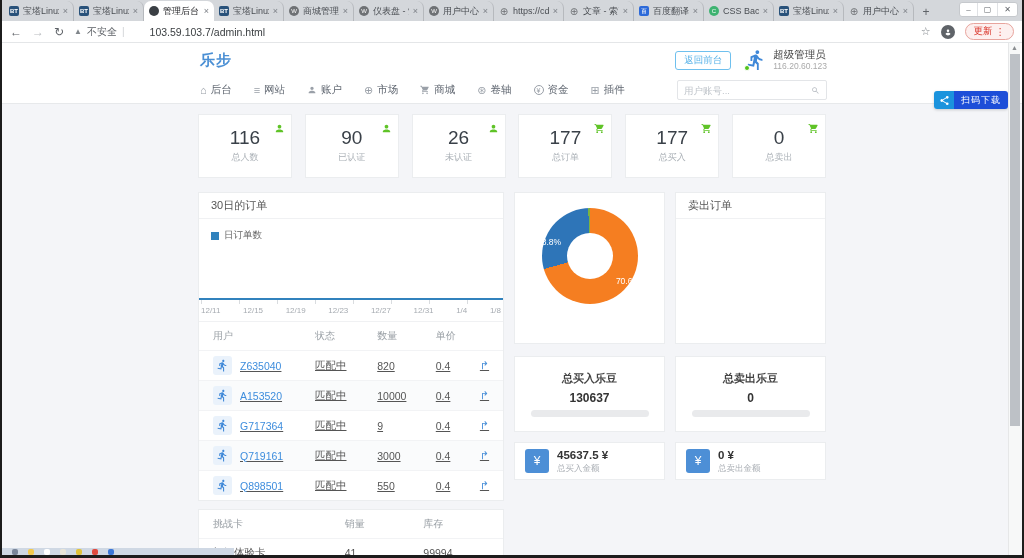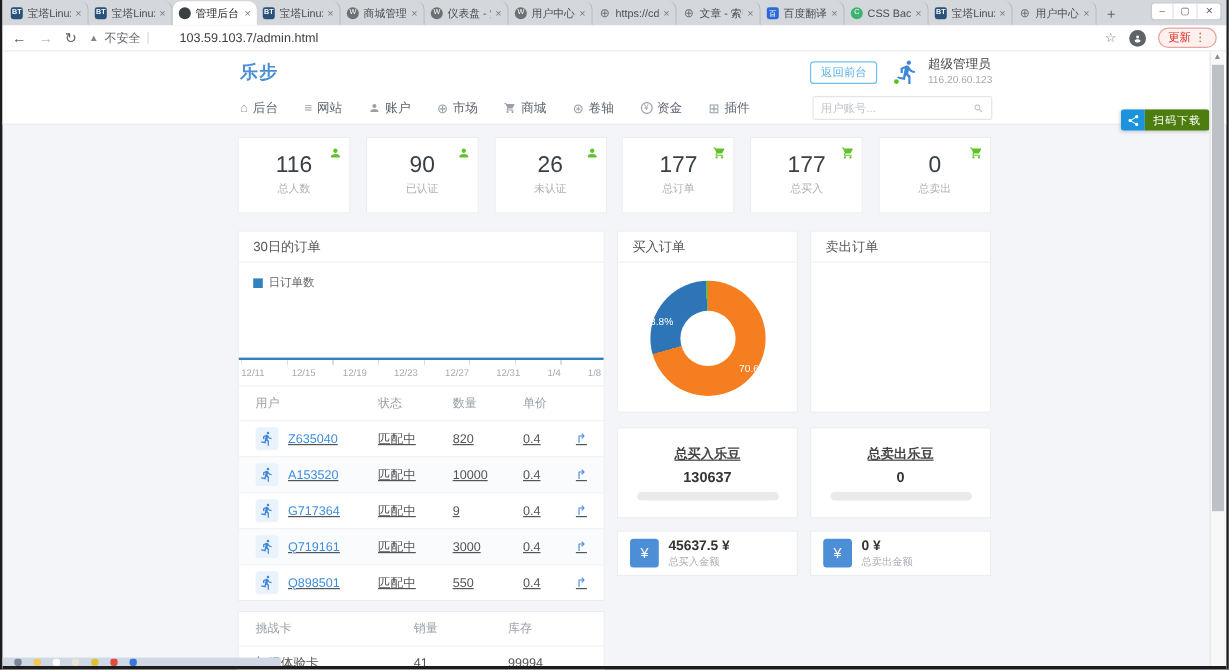--- a/index.html
+++ b/index.html
@@ -54,21 +54,21 @@
   .nav-item .g{font-size:11px;color:#9aa0a8;}
   .nav-item svg{width:10px;height:10px;fill:#9aa0a8;}
   .yen-circle{width:10px;height:10px;border:1px solid #9aa0a8;border-radius:50%;color:#9aa0a8;font-size:7px;display:flex;align-items:center;justify-content:center;}
   .user-search{margin-left:auto;width:150px;height:20px;border:1px solid #e3e5e8;border-radius:2px;display:flex;align-items:center;padding:0 6px;gap:4px;background:#fff;}
   .user-search input{border:none;outline:none;flex:1;font-size:9.5px;color:#333;font-family:inherit;min-width:0;}
   .user-search input::placeholder{color:#bfc4ca;}
   .user-search svg{width:9px;height:9px;fill:#b7bcc2;flex:none;}
   .float-download{position:absolute;right:14px;top:91px;display:flex;height:18px;border-radius:3px;overflow:hidden;box-shadow:0 1px 3px rgba(0,0,0,.18);z-index:5;}
   .fd-icon{width:20px;background:#1b93dd;display:flex;align-items:center;justify-content:center;}
   .fd-icon svg{width:11px;height:11px;fill:#fff;}
-  .fd-label{background:#4d7c0f;color:#fff;font-size:9px;display:flex;align-items:center;padding:0 7px;letter-spacing:1px;}
+  .fd-label{background:#1d4ed8;color:#fff;font-size:9px;display:flex;align-items:center;padding:0 7px;letter-spacing:1px;}
   
   .main{width:628px;margin:0 auto;padding-top:10px;}
   .stats-row{display:flex;justify-content:space-between;margin-bottom:14px;}
   .stat-card{width:94px;height:64px;background:#fff;border:1px solid #ebedef;position:relative;display:flex;flex-direction:column;align-items:center;justify-content:center;}
   .stat-card .num{font-size:19px;color:#394048;font-weight:500;line-height:1.1;}
   .stat-card .lbl{font-size:9px;color:#aab0b6;margin-top:2px;}
   .stat-card .ic{position:absolute;top:5px;right:6px;width:11px;height:11px;}
   .stat-card .ic svg{width:11px;height:11px;fill:#5fc327;}
   .cols{display:flex;gap:10px;align-items:flex-start;}
   .col-left{width:306px;flex:none;}
@@ -100,21 +100,21 @@
   .donut-card{height:152px;}
   .donut-body{position:relative;height:125px;}
   .donut{position:absolute;left:50%;top:50%;transform:translate(-50%,-50%);width:96px;height:96px;border-radius:50%;}
   .donut::after{content:"";position:absolute;left:50%;top:50%;transform:translate(-50%,-50%);width:46px;height:46px;border-radius:50%;background:#fff;}
   .dlabel{position:absolute;font-size:8.5px;color:#fff;z-index:2;}
   .dlabel.blue{left:22px;top:44px;}
   .dlabel.orange{right:24px;bottom:32px;}
   .sell-card{height:152px;}
   
   .bean-card{height:76px;margin-top:12px;display:flex;flex-direction:column;align-items:center;justify-content:center;gap:5px;}
-  .bean-title{font-size:11px;color:#444;font-weight:bold;text-decoration:underline;}
+  .bean-title{font-size:11px;color:#444;font-weight:bold;}
   .bean-val{font-size:12px;color:#333;font-weight:bold;}
   .bar-track{width:118px;height:7px;border-radius:4px;background:#e9eaec;overflow:hidden;}
   .bar-fill{height:100%;border-radius:4px;}
   
   .amount-card{height:38px;margin-top:10px;display:flex;align-items:center;gap:8px;padding:0 10px;}
   .amount-ic{width:24px;height:24px;border-radius:3px;background:#4d8fd6;color:#fff;font-size:12px;display:flex;align-items:center;justify-content:center;flex:none;}
   .amount-col{display:flex;flex-direction:column;line-height:1.3;}
   .amount-val{font-size:11.5px;font-weight:bold;color:#333;}
   .amount-lbl{font-size:8.5px;color:#a8adb3;}
   
@@ -506,21 +506,20 @@
                 <td>99994</td>
               </tr>
 
             </tbody>
           </table>
         </div>
       </div>
 
       <div class="col-mid">
         <div class="card donut-card">
-          <div class="card-title">买入订单</div>
           <div class="donut-body">
             <div class="donut" id="donut" style="background: conic-gradient(rgb(245, 126, 33) 0%, rgb(245, 126, 33) 70.6%, rgb(46, 117, 184) 70.6%, rgb(46, 117, 184) 99.4%, rgb(124, 179, 66) 99.4%, rgb(124, 179, 66) 100%);"></div>
             <span class="dlabel blue">28.8%</span>
             <span class="dlabel orange">70.6%</span>
           </div>
         </div>
         <div class="card bean-card">
           <span class="bean-title">总买入乐豆</span>
           <span class="bean-val">130637</span>
           <span class="bar-track"><span class="bar-fill" style="width: 28%; background: rgb(217, 35, 46);"></span></span>

